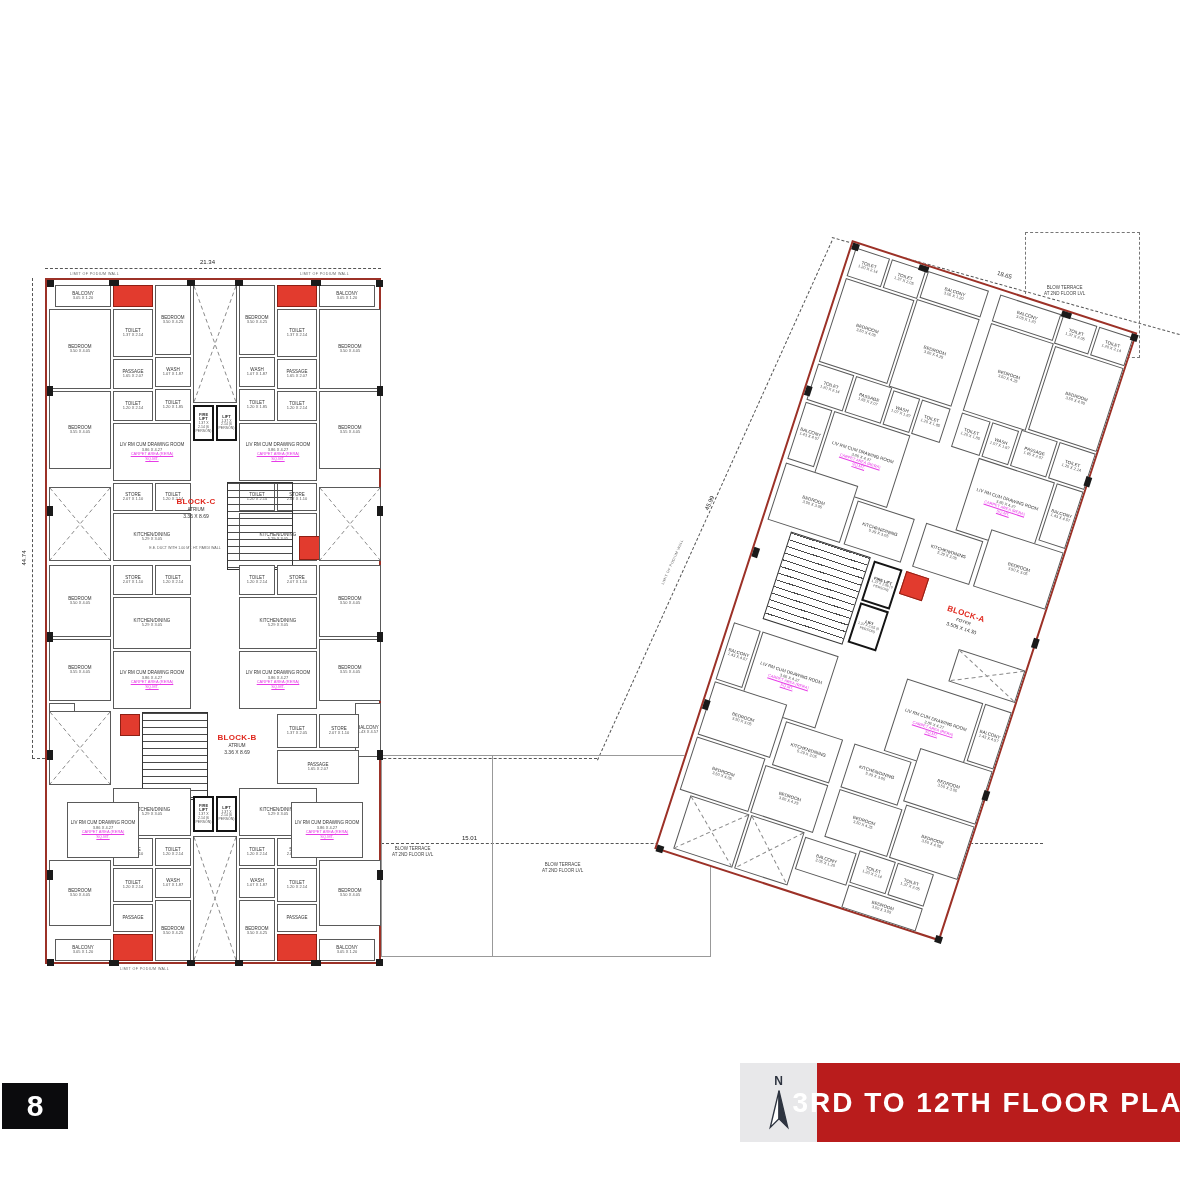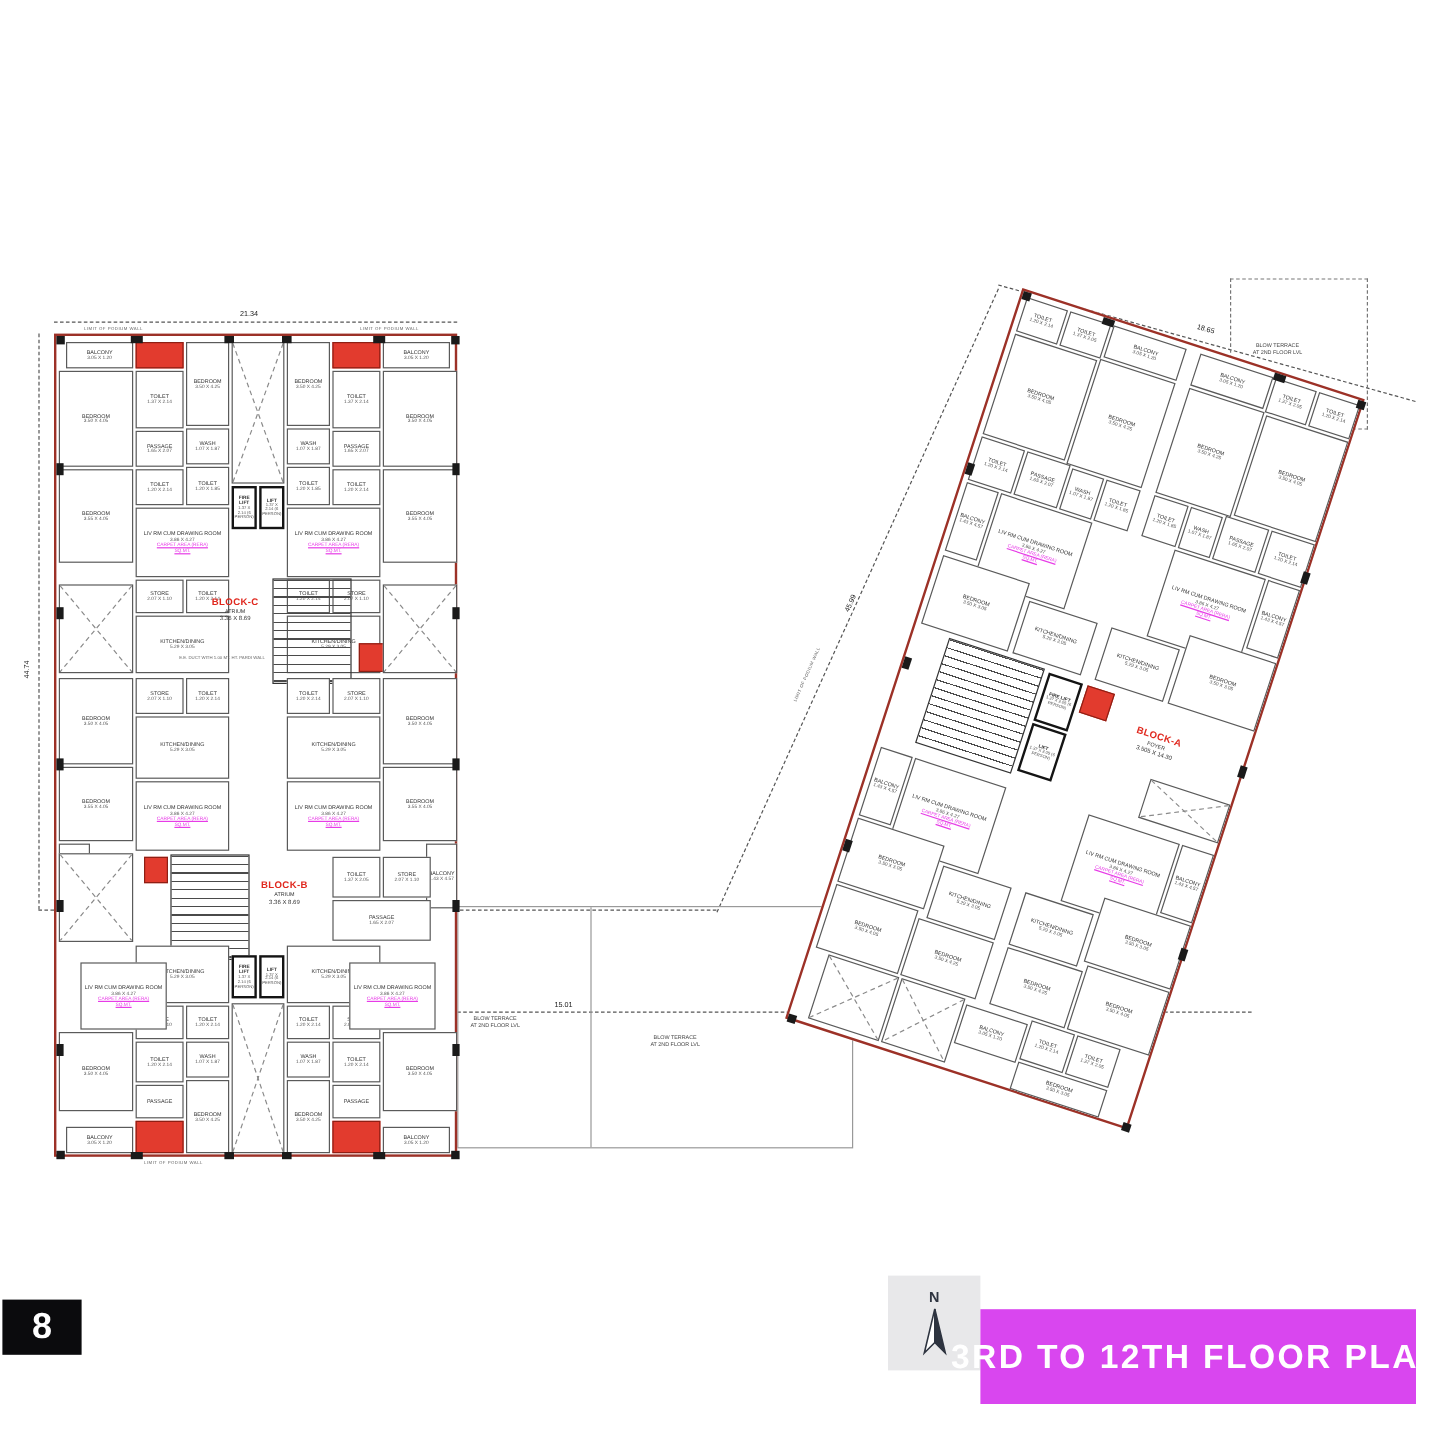--- a/index.html
+++ b/index.html
@@ -38,23 +38,23 @@
   .tlabel{position:absolute;font-size:4.5px;color:#444;text-align:center;line-height:1.3;white-space:nowrap;}
   .drect{position:absolute;border:1px dashed #777;box-sizing:border-box;}
   
   #footer-num{position:absolute;left:2px;top:1083px;width:66px;height:46px;background:#0b0b0d;
       color:#fff;display:flex;align-items:center;justify-content:center;font-size:30px;font-weight:bold;}
   #footer-name{position:absolute;left:96px;top:1083px;height:46px;display:flex;align-items:center;
       font-size:33px;letter-spacing:7px;color:#1f1f1f;}
   #north-box{position:absolute;left:740px;top:1063px;width:77px;height:79px;background:#e8e8ea;
       display:flex;flex-direction:column;align-items:center;justify-content:center;}
   #north-box .nl{font-size:12px;color:#2e3440;font-weight:bold;margin-bottom:1px;}
-  #title-box{position:absolute;left:817px;top:1063px;width:363px;height:79px;background:#d946ef;
+  #title-box{position:absolute;left:817px;top:1063px;width:363px;height:79px;background:#b91c1c;
       color:#fff;display:flex;align-items:center;justify-content:center;
-      font-size:28px;font-weight:bold;letter-spacing:2px;white-space:nowrap;margin-top:28px;}
+      font-size:28px;font-weight:bold;letter-spacing:2px;white-space:nowrap;}
 </style>
 </head>
 <body>
 
 <div id="canvas">
 
   <div class="dash" style="left:45px;top:268px;width:336px;"></div>
   <div class="dim" style="left:198px;top:259px;">21.34</div>
 
   <div class="dashv" style="left:32px;top:278px;height:480px;"></div>

